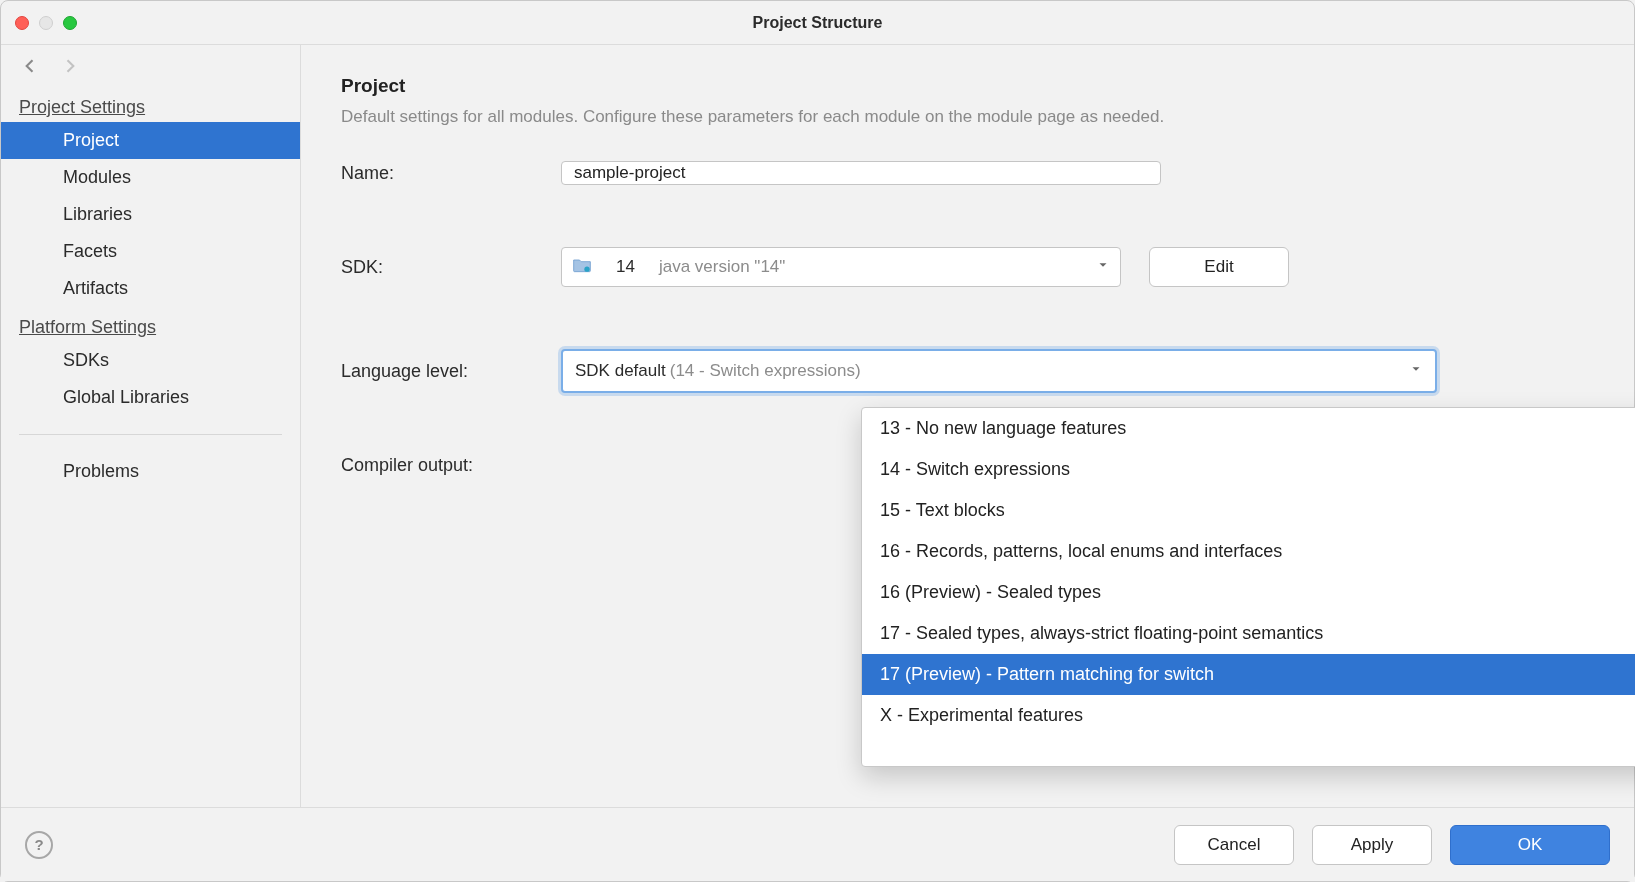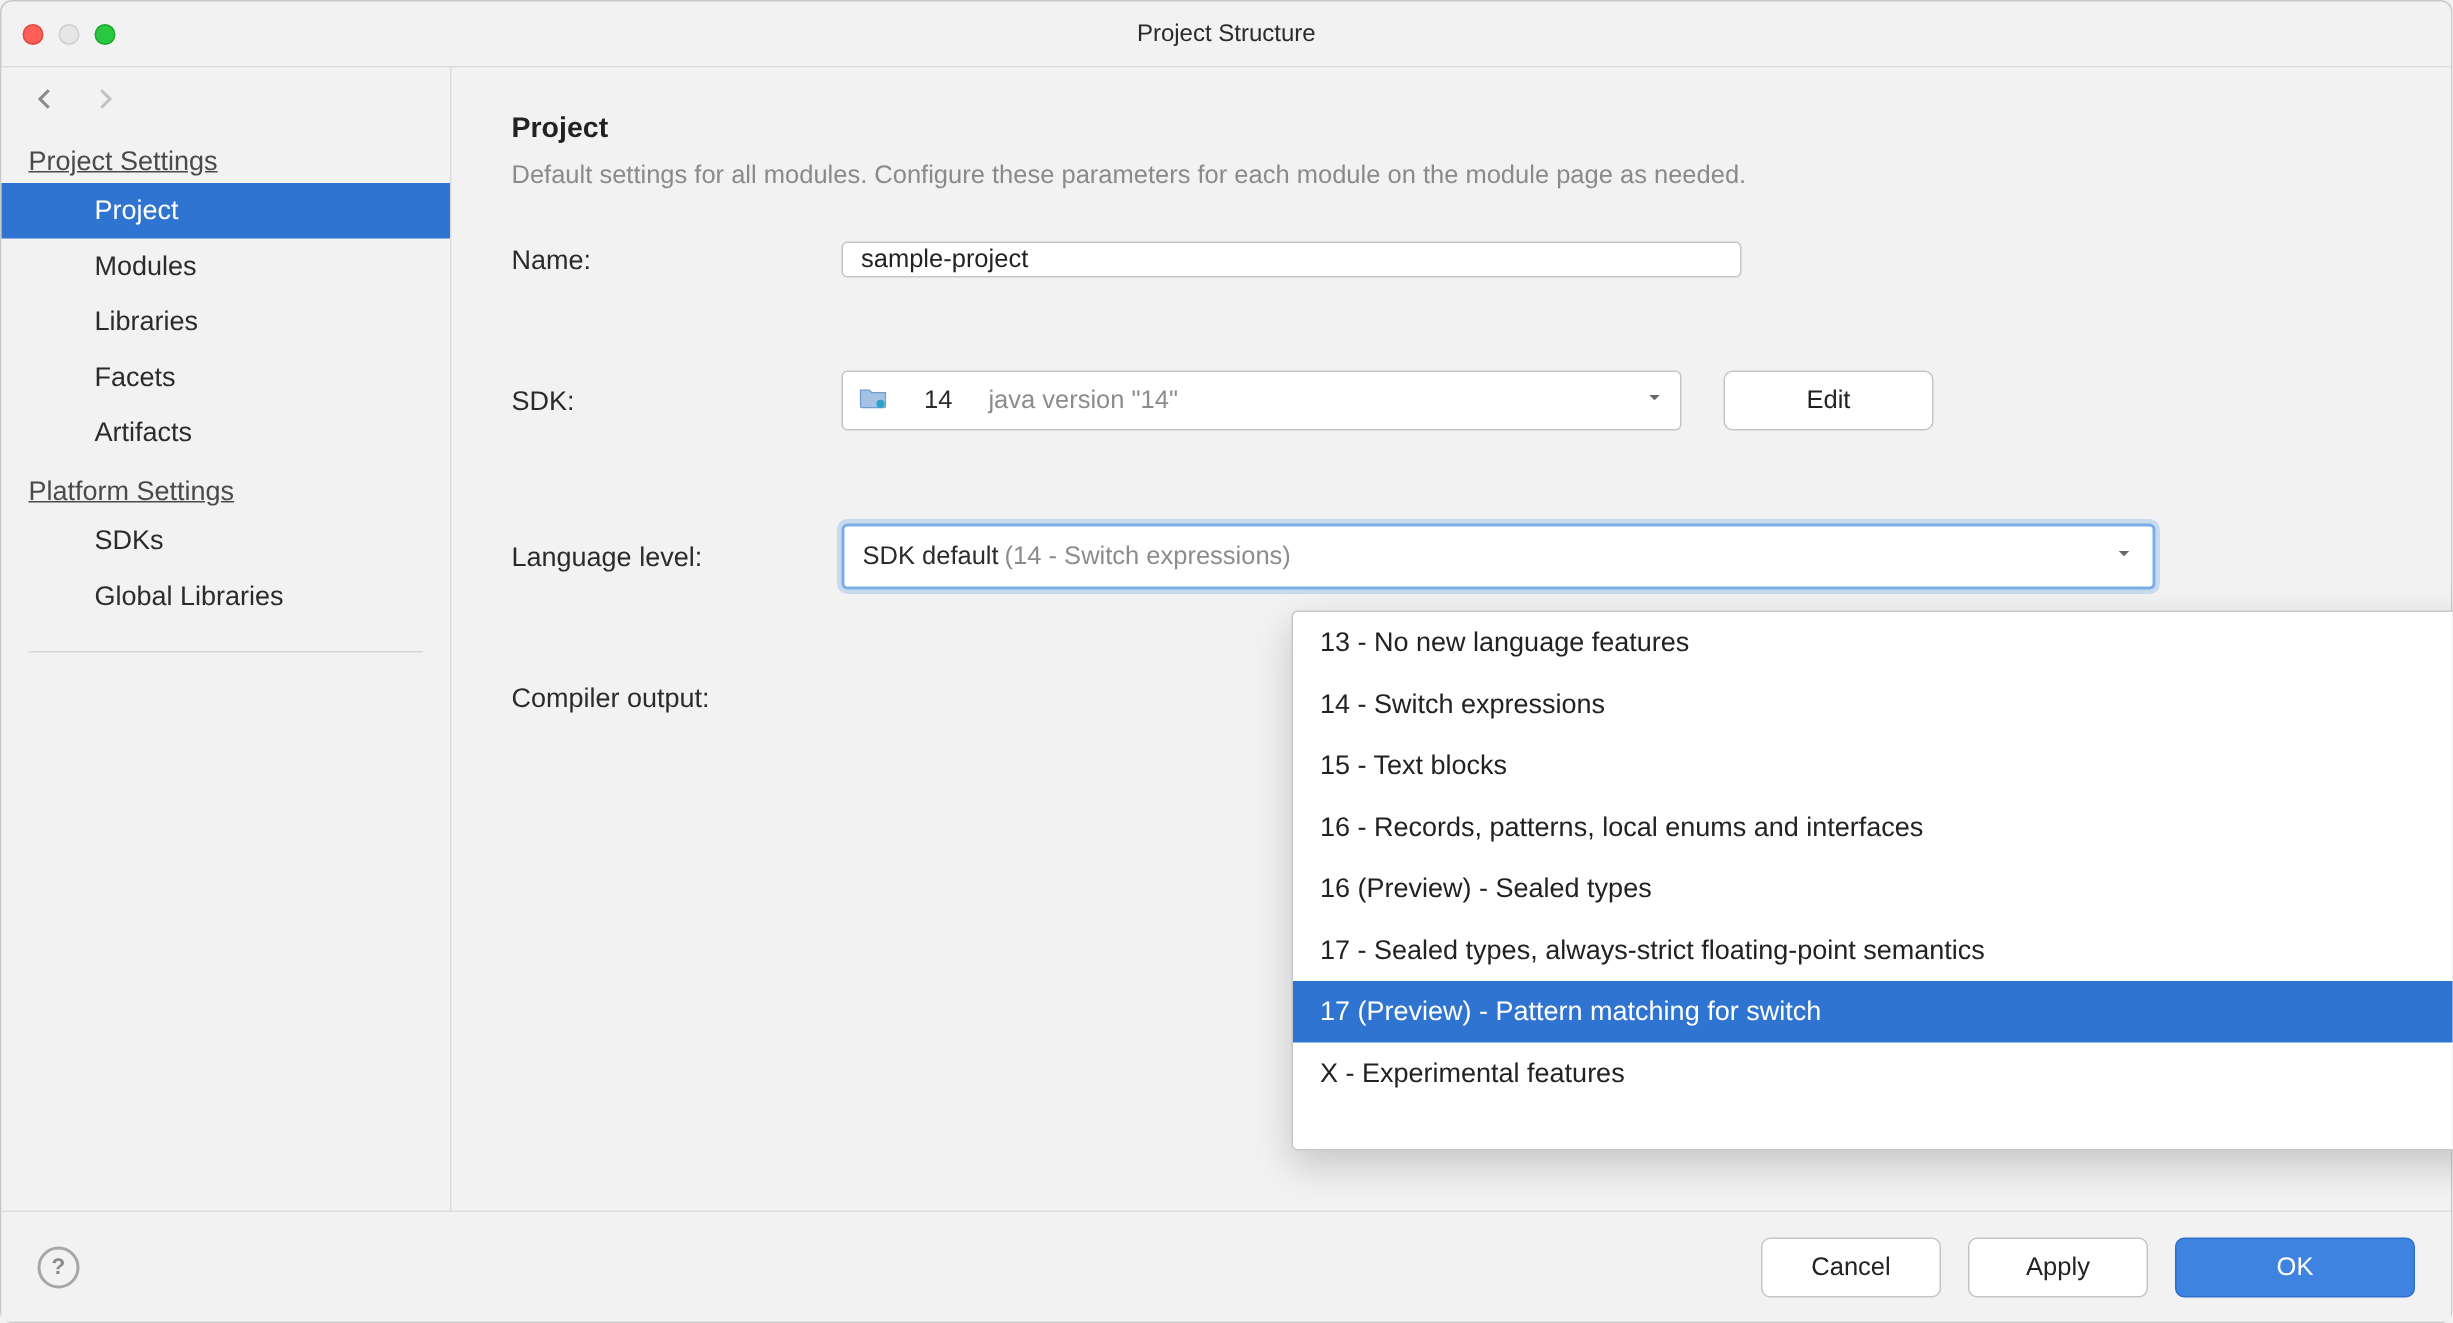--- a/index.html
+++ b/index.html
@@ -32,21 +32,21 @@
   }
   .traffic-lights { display: flex; gap: 10px; align-items: center; }
   .traffic-light { width: 14px; height: 14px; border-radius: 50%; border: 1px solid rgba(0,0,0,0.12); }
   .tl-close { background: #ff5f57; border-color: #e24640; }
   .tl-min { background: #e6e6e6; border-color: #cfcfcf; }
   .tl-max { background: #28c840; border-color: #1fa532; }
   .title {
     position: absolute;
     left: 0; right: 0;
     text-align: center;
-    font-weight: 400;
+    font-weight: 700;
     font-size: 16px;
     color: #2b2b2b;
     pointer-events: none;
   }
   .body {
     display: flex;
     flex: 1;
     min-height: 0;
   }
   .sidebar {
@@ -296,20 +296,21 @@
       <div class="side-item">Modules</div>
       <div class="side-item">Libraries</div>
       <div class="side-item">Facets</div>
       <div class="side-item">Artifacts</div>
 
       <div class="side-group-label">Platform Settings</div>
       <div class="side-item">SDKs</div>
       <div class="side-item">Global Libraries</div>
 
       <div class="side-sep"></div>
+      <div class="side-item">Problems</div>
     </div>
 
     <div class="main">
       <div class="main-title">Project</div>
       <div class="main-desc">Default settings for all modules. Configure these parameters for each module on the module page as needed.</div>
 
       <div class="form-row">
         <div class="form-label">Name:</div>
         <input class="text-input" type="text" value="sample-project" style="">
       </div>

